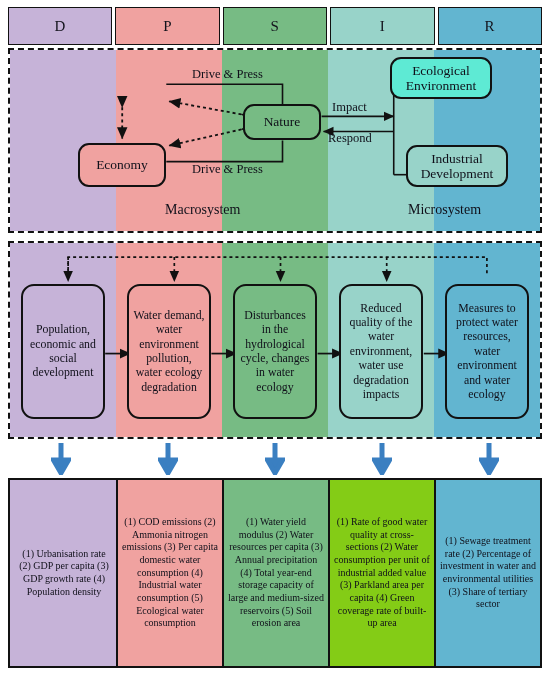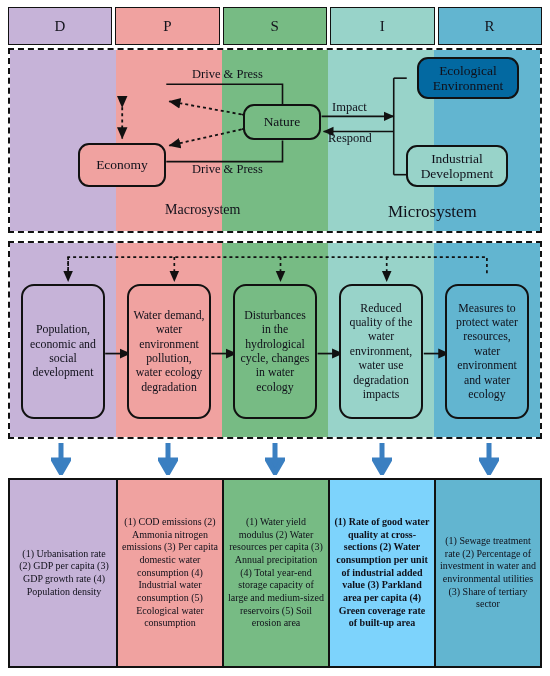--- a/index.html
+++ b/index.html
@@ -62,35 +62,35 @@
     justify-content: center;
     text-align: center;
     font-size: 13.5px;
     color: #10101a;
     line-height: 1.12;
     padding: 2px 4px;
   }
   #box-society   { left: 68px;  top: 16px;  width: 88px; height: 36px; background:#f0a2a0; }
   #box-economy   { left: 68px;  top: 93px;  width: 88px; height: 44px; background:#f0a2a0; }
   #box-nature    { left: 233px; top: 54px;  width: 78px; height: 36px; background:#77bb84; }
-  #box-ecolenv   { left: 407px; top: 7px;   width: 102px;height: 42px; background:#0369a1; }
+  #box-ecolenv   { left: 380px; top: 7px;   width: 102px;height: 42px; background:#5eead4; }
   #box-inddev    { left: 396px; top: 95px;  width: 102px;height: 42px; background:#98d3c9; }
 
   .sys-label {
     position: absolute;
     font-size: 12.5px;
     color: #10101a;
     white-space: nowrap;
   }
   #lbl-drive-top  { left: 182px; top: 17px; }
   #lbl-drive-bot  { left: 182px; top: 112px; }
   #lbl-impact     { left: 322px; top: 50px; }
   #lbl-respond    { left: 318px; top: 81px; text-align: center; }
   #lbl-macro      { left: 155px; top: 152px; font-size: 14px; }
-  #lbl-micro      { left: 378px; top: 152px; font-size: 17px; }
+  #lbl-micro      { left: 398px; top: 152px; font-size: 14px; }
 
   
   #panel-chain {
     left: 8px; top: 241px;
     width: 534px; height: 198px;
   }
   #chain-row {
     position: absolute;
     left: 0; top: 38px;
     width: 100%; height: 140px;
@@ -299,17 +299,17 @@
       <svg width="20" height="32" viewBox="0 0 20 32">
         <path d="M10,0 L10,20 M10,30 L2.5,17 L17.5,17 Z" stroke="#3a7fc1" stroke-width="5" fill="#3a7fc1"></path>
       </svg>
     </div>
   </div>
 
   <div id="panel-indicators">
     <div class="ind-cell" style="background-color: rgb(198, 179, 216); padding-left: 6px;">(1) Urbanisation rate (2) GDP per capita (3) GDP growth rate (4) Population density</div>
     <div class="ind-cell" style="background-color: rgb(240, 162, 160);">(1) COD emissions (2) Ammonia nitrogen emissions  (3) Per capita domestic water consumption (4) Industrial water consumption (5) Ecological water consumption</div>
     <div class="ind-cell" style="background-color: rgb(119, 187, 132);">(1) Water yield modulus (2) Water resources per capita (3) Annual precipitation (4) Total year-end storage capacity of large and medium-sized reservoirs (5) Soil erosion area</div>
-    <div class="ind-cell" style="background-color: #7dd3fc; font-weight: bold;">(1) Rate of good water quality at cross-sections (2) Water consumption per unit of industrial added value (3) Parkland area per capita (4) Green coverage rate of built-up area</div>
+    <div class="ind-cell" style="background-color: #84cc16;">(1) Rate of good water quality at cross-sections (2) Water consumption per unit of industrial added value (3) Parkland area per capita (4) Green coverage rate of built-up area</div>
     <div class="ind-cell" style="background-color: rgb(98, 181, 208);">(1) Sewage treatment rate (2) Percentage of investment in water and environmental utilities (3) Share of tertiary sector</div>
   </div>
 
 </div>
 
 </body></html>

